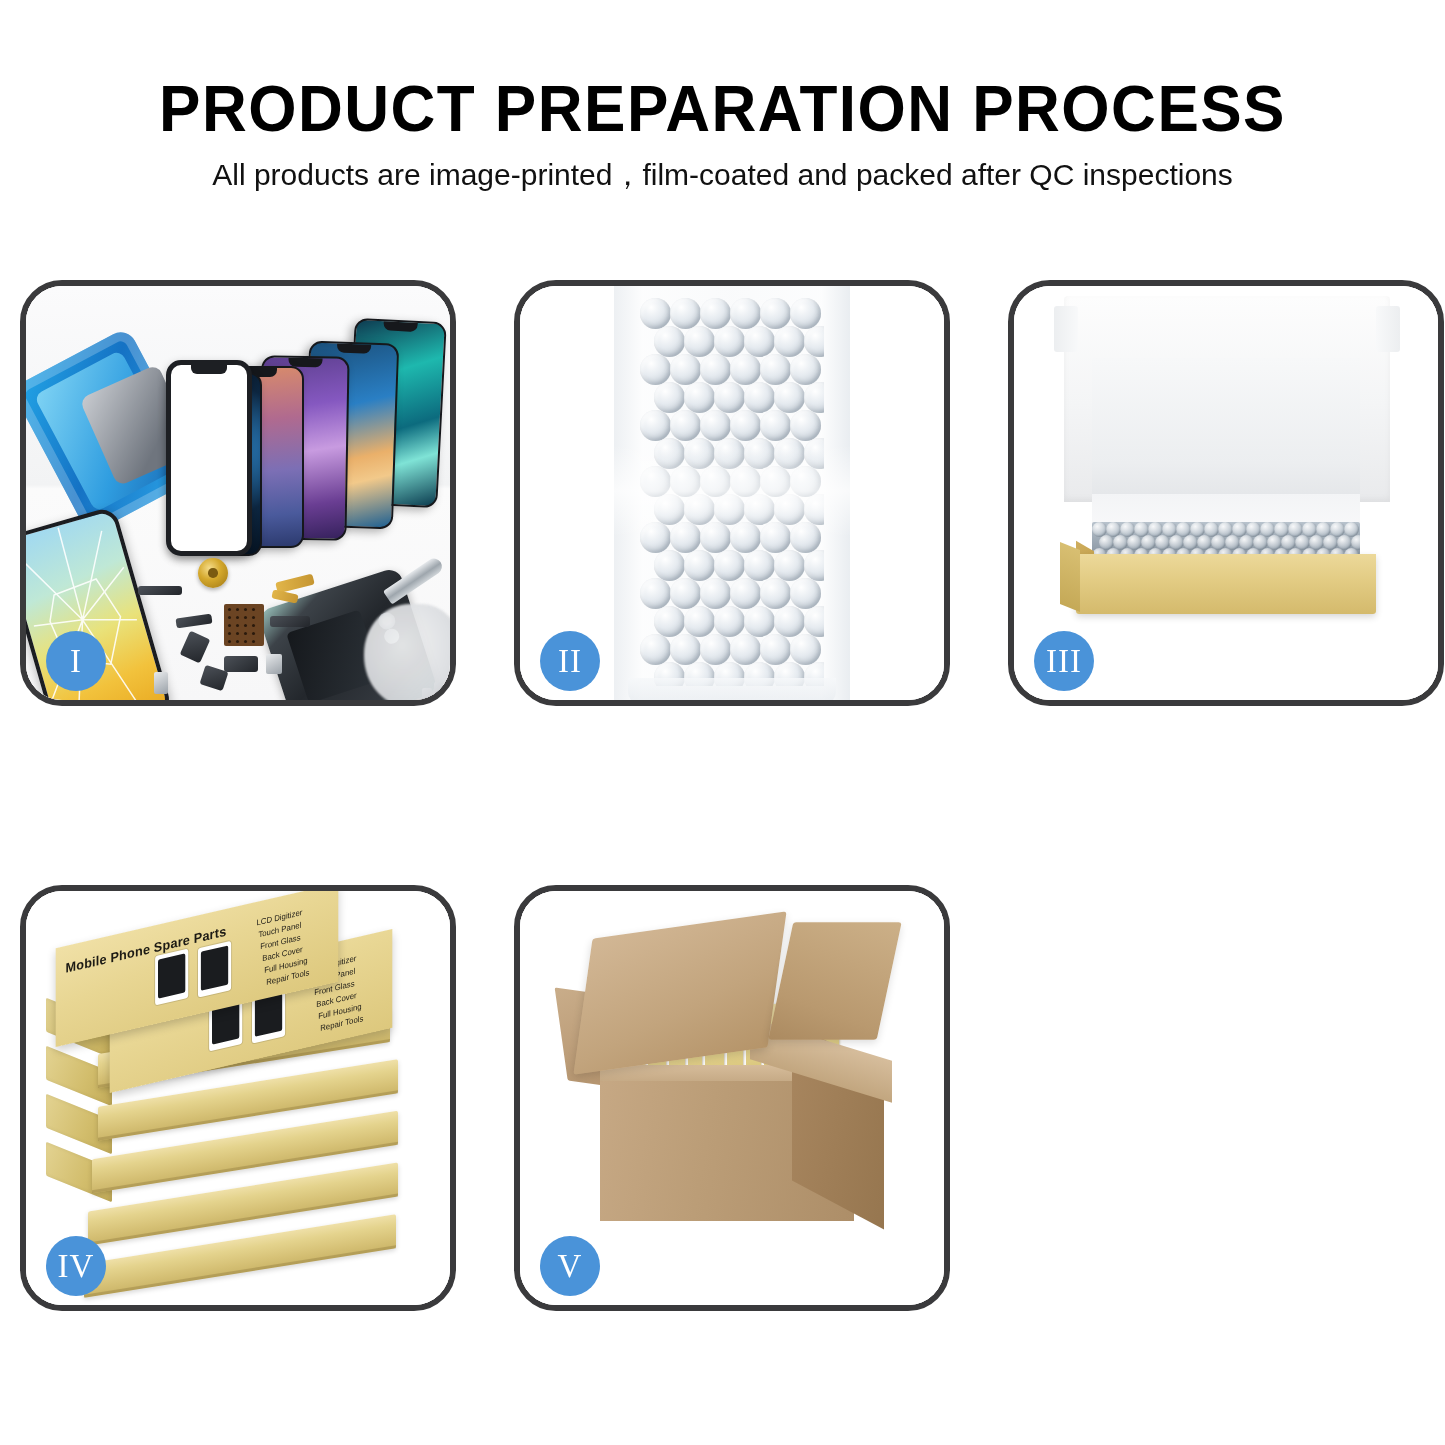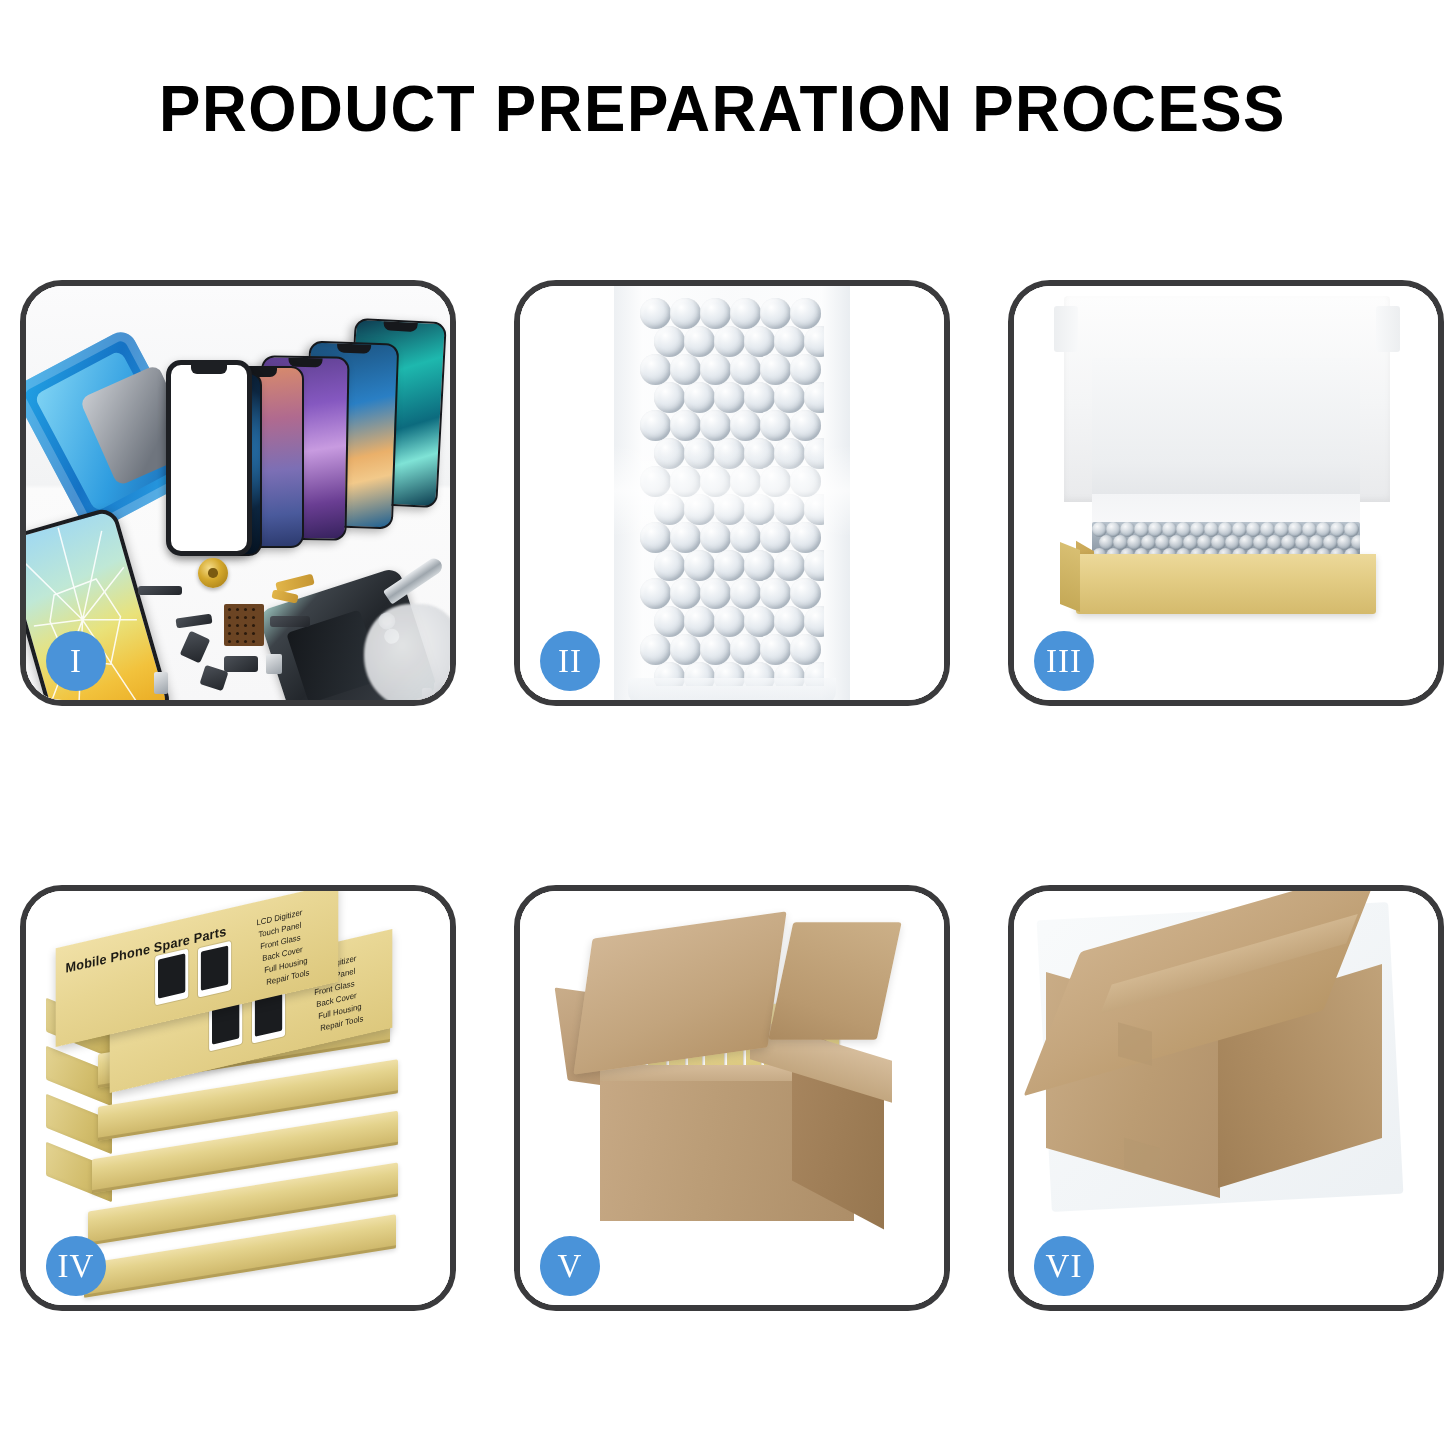--- a/index.html
+++ b/index.html
@@ -508,20 +508,21 @@
     background: rgba(180,152,112,.5);
   }
 </style>
 </head>
 <body>
 
 <div id="infographic">
 
   <div class="header">
     <div class="main-title">PRODUCT PREPARATION PROCESS</div>
+    <div class="sub-title">All products are image-printed，film-coated and packed after QC inspections</div>
   </div>
 
   <div class="card" style="left:20px; top:280px; width:436px; height:426px;">
     <div class="card-photo">
       <div class="p1-bg"></div>
 
       <div class="adh">
         <div class="ring"></div>
           <div class="inner"></div>
           <div class="grey"></div>
@@ -874,29 +875,14 @@
         <div class="c-body"></div>
         <div class="c-right"></div>
         <div class="c-flap-fr"></div>
         <div class="c-flap-top"></div>
         <div class="c-flap-right"></div>
       </div>
     </div>
     <div class="badge">V</div>
   </div>
 
-  <div class="card" style="left:1008px; top:885px; width:436px; height:426px;">
-    <div class="card-photo">
-      <div class="p6-bg"></div>
-      <div class="sealed">
-        <div class="s-wrap"></div>
-        <div class="s-left"></div>
-        <div class="s-right"></div>
-        <div class="s-top"></div>
-        <div class="s-tape s-tape-top"></div>
-        <div class="s-tape s-tape-l"></div>
-        <div class="s-tape s-tape-l2"></div>
-      </div>
-    </div>
-    <div class="badge">VI</div>
-  </div>
 
 </div>
 
 </body></html>

